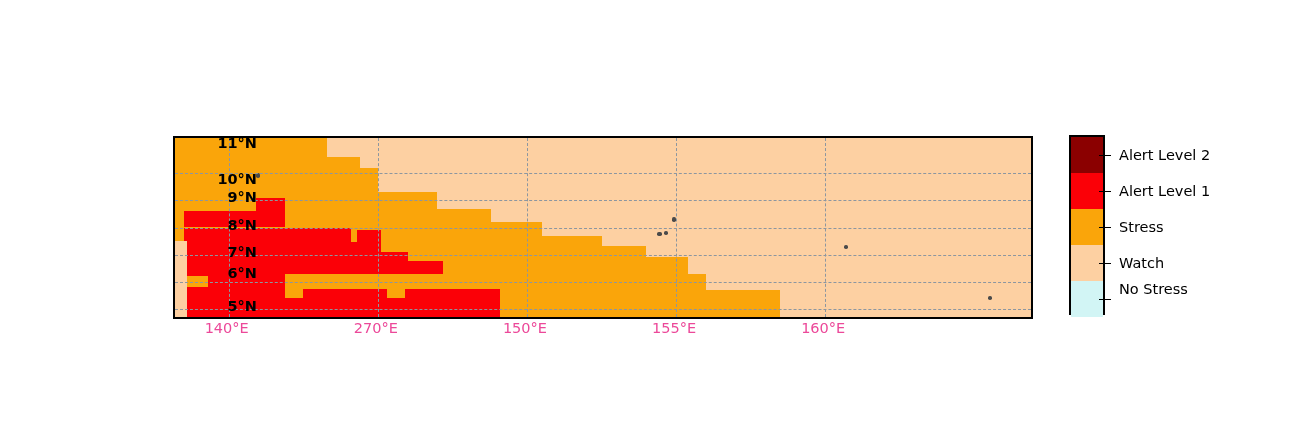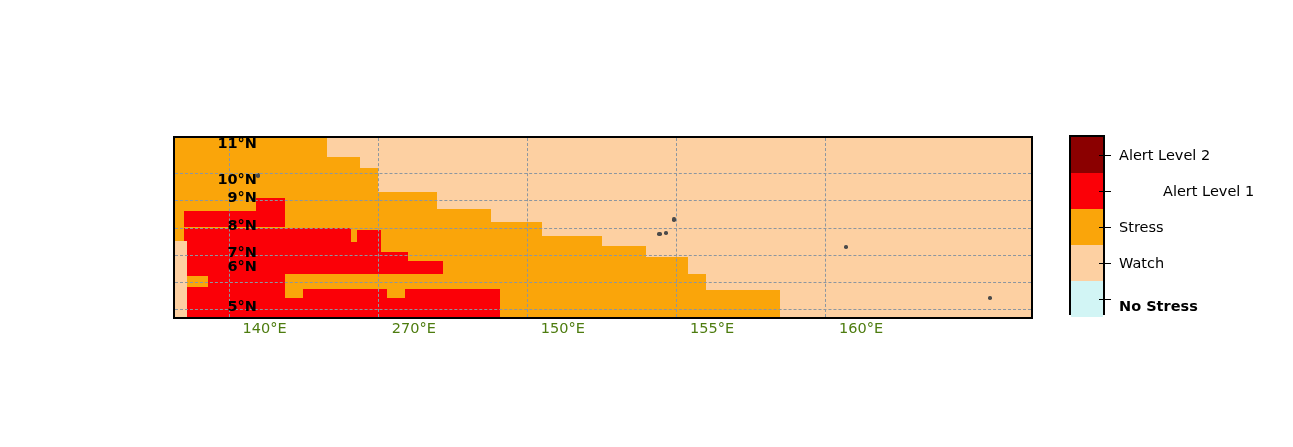--- a/index.html
+++ b/index.html
@@ -30,22 +30,22 @@
   #grid{position:absolute;left:0;top:0;width:856px;height:179px;overflow:hidden;pointer-events:none;}
   .gl-v{position:absolute;top:0;bottom:0;width:0;border-left:1.6px dashed #8c96a0;}
   .gl-h{position:absolute;left:0;right:0;height:0;border-top:1.6px dashed #8c96a0;}
 
   
   .ylab{
     position:absolute;right:1036px;width:120px;text-align:right;
     font-size:14.5px;color:#000;white-space:nowrap;font-weight:bold;
   }
   .xlab{
-    position:absolute;width:120px;text-align:right;
-    font-size:14.5px;color:#4d7c0f;white-space:nowrap;top:320px;
+    position:absolute;width:120px;text-align:center;
+    font-size:14.5px;color:#ec4899;white-space:nowrap;top:320px;
   }
 
   
   #credit-left{
     position:absolute;left:99px;top:316px;font-size:13.5px;line-height:15px;
     color:#000;white-space:nowrap;
   }
   #credit-right{
     position:absolute;left:897px;top:331px;font-size:13.5px;color:#000;white-space:nowrap;
   }
@@ -120,42 +120,42 @@
       </div>
   </div>
 
   <div id="axis-labels">
       <div class="xlab" style="left: 166.686px;">140°E</div>
       <div class="xlab" style="left: 315.815px;">270°E</div>
       <div class="xlab" style="left: 464.944px;">150°E</div>
       <div class="xlab" style="left: 614.073px;">155°E</div>
       <div class="xlab" style="left: 763.202px;">160°E</div>
       <div class="ylab" style="top: 297.864px;">5°N</div>
-      <div class="ylab" style="top: 258px;">6°N</div>
+      <div class="ylab" style="top: 265px;">6°N</div>
       <div class="ylab" style="top: 243.621px;">7°N</div>
       <div class="ylab" style="top: 216.5px;">8°N</div>
       <div class="ylab" style="top: 189.379px;">9°N</div>
       <div class="ylab" style="top: 171px;">10°N</div>
       <div class="ylab" style="top: 135.136px;">11°N</div>
     </div>
 
 
   <div id="legend">
     <div id="cbar">
         <div class="cband" style="top: 0px; height: 36px; background: rgb(139, 0, 0);"></div>
         <div class="cband" style="top: 36px; height: 36px; background: rgb(251, 0, 7);"></div>
         <div class="cband" style="top: 72px; height: 36px; background: rgb(250, 165, 10);"></div>
         <div class="cband" style="top: 108px; height: 36px; background: rgb(253, 208, 162);"></div>
         <div class="cband" style="top: 144px; height: 36px; background: rgb(210, 245, 245);"></div>
       </div>
   <div class="cbtick" style="top: 19.8px;"></div>
       <div class="clabel" style="top: 19.8px;">Alert Level 2</div>
       <div class="cbtick" style="top: 55.8px;"></div>
-      <div class="clabel" style="top: 55.8px; margin-left: 44px;">Alert Level 1</div>
+      <div class="clabel" style="top: 55.8px;">Alert Level 1</div>
       <div class="cbtick" style="top: 91.8px;"></div>
       <div class="clabel" style="top: 91.8px;">Stress</div>
       <div class="cbtick" style="top: 127.8px;"></div>
       <div class="clabel" style="top: 127.8px;">Watch</div>
       <div class="cbtick" style="top: 163.8px;"></div>
-      <div class="clabel" style="top: 171px; font-weight: bold;">No Stress</div>
+      <div class="clabel" style="top: 154px;">No Stress</div>
     </div>
 
 </div>
 
 </body></html>

